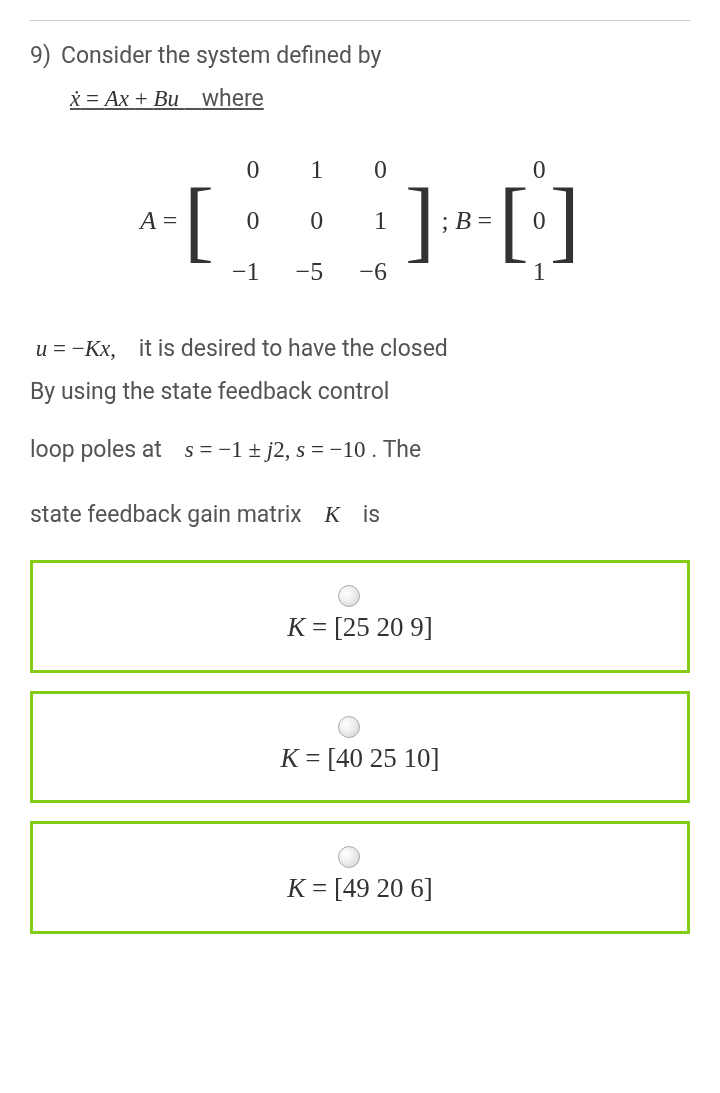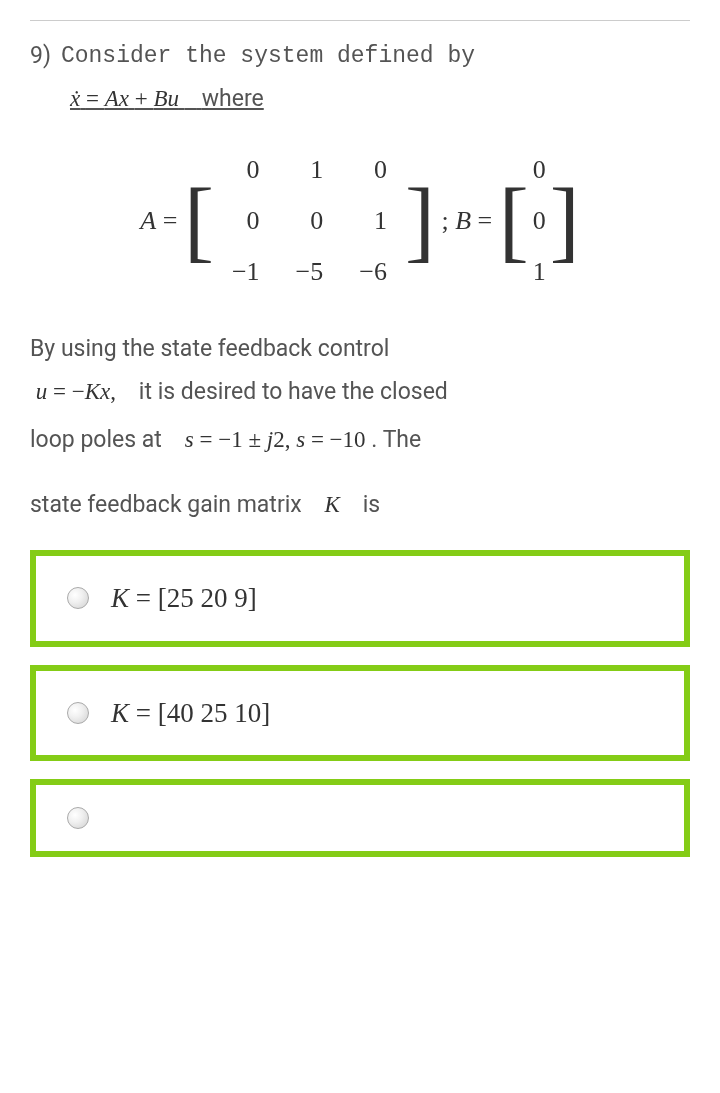--- a/index.html
+++ b/index.html
@@ -26,21 +26,20 @@
       display: flex;
       align-items: flex-start;
       margin-bottom: 8px;
     }
     .question-number {
       margin-right: 10px;
       flex-shrink: 0;
     }
     .question-text {
       flex: 1;
-      font-family: Liberation Mono, monospace;
     }
     .equation-line {
       margin-left: 40px;
       margin-bottom: 28px;
       text-decoration: underline;
     }
     .math {
       font-family: 'Times New Roman', serif;
       font-style: italic;
       color: #333;
@@ -96,25 +95,26 @@
     .body-section {
       margin-bottom: 28px;
     }
     .body-text {
       margin-bottom: 8px;
     }
     .options-container {
       margin-top: 10px;
     }
     .option {
-      border: 6px solid #84cc16;
-      padding: 22px 31px;
+      border: 3px solid #84cc16;
+      padding: 22px 20px;
       margin-bottom: 18px;
       display: flex;
       align-items: center;
+      flex-direction: column;
     }
     .radio {
       width: 22px;
       height: 22px;
       border-radius: 50%;
       background: radial-gradient(circle at 35% 35%, #fff 0%, #f0f0f0 40%, #d0d0d0 100%);
       border: 1px solid #aaa;
       margin-right: 22px;
       flex-shrink: 0;
     }
@@ -197,29 +197,29 @@
           </tbody>
             </table>
         </span>
         <span class="bracket-small">]</span>
       </span>
     </div>
   </div>
 
   <div class="body-section">
     <div class="body-text">
-      <span>By using the state feedback control</span>
-    </div>
-    <div class="body-text">
       <span>&nbsp;</span><span class="math">u</span>
       <span class="math-rm"> = −</span><span class="math">Kx</span><span class="math-rm">,</span>
       <span>&nbsp;&nbsp;</span>
       <span>it is desired to have the closed</span>
     </div>
-    <div class="body-text" style="margin-top:14px;">
+    <div class="body-text">
+      <span>By using the state feedback control</span>
+    </div>
+    <div class="body-text" style="margin-top:24px;">
       <span>loop poles at</span>
       <span>&nbsp;&nbsp;</span>
       <span class="math">s</span><span class="math-rm"> = −1 ± </span><span class="math">j</span><span class="math-rm">2, </span>
       <span class="math">s</span><span class="math-rm"> = −10 </span>
       <span>. The</span>
     </div>
     <div class="body-text" style="margin-top:30px;">
       <span>state feedback gain matrix</span>
       <span>&nbsp;&nbsp;</span>
       <span class="math">K</span>
@@ -236,15 +236,18 @@
       </div>
     </div>
     <div class="option">
       <div class="radio"></div>
       <div class="option-text">
         <span class="math">K</span><span class="math-rm"> = </span><span class="math-rm">[40 25 10]</span>
       </div>
     </div>
     <div class="option">
       <div class="radio"></div>
+      <div class="option-text">
+        <span class="math">K</span><span class="math-rm"> = </span><span class="math-rm">[49 20 6]</span>
+      </div>
     </div>
   </div>
 </div>
 
 </body></html>

